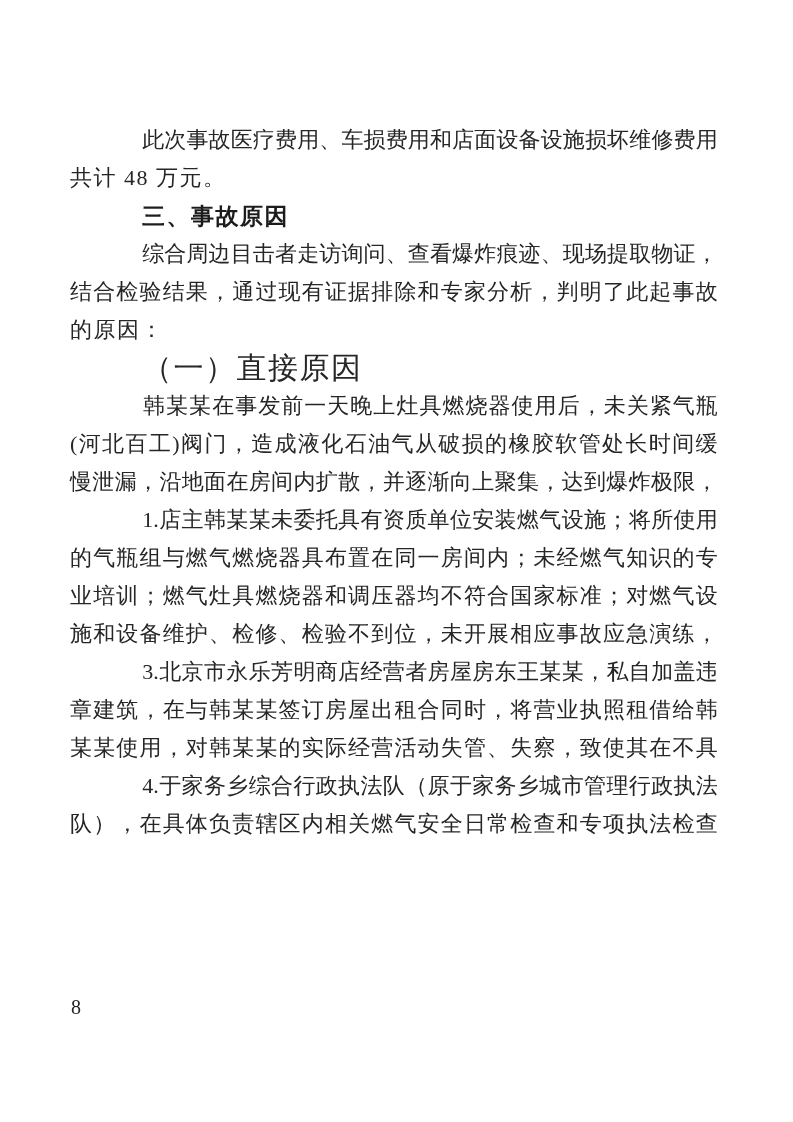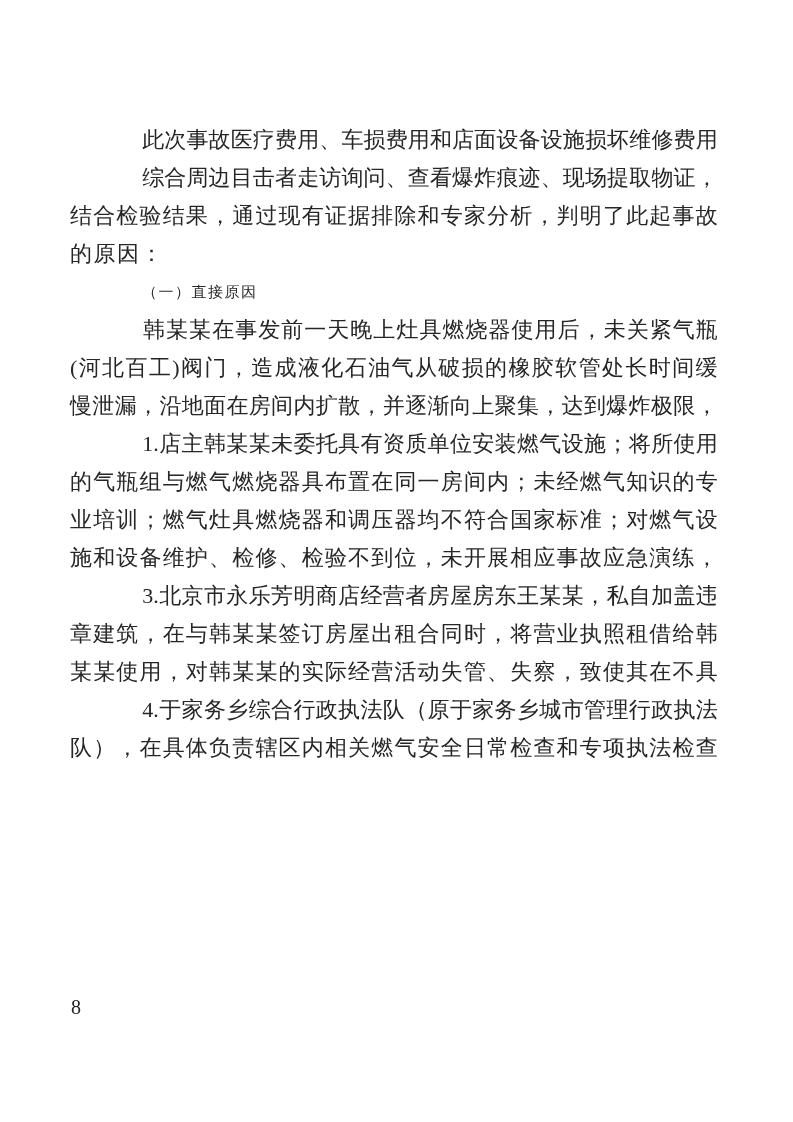--- a/index.html
+++ b/index.html
@@ -40,21 +40,21 @@
   .line.fill span { flex:0 0 auto; }
   .line.fill .ind { width:72px; }
   .line.heading {
     font-family:"Liberation Sans","DejaVu Sans",sans-serif;
     font-weight:700;
     font-size:23px;
     color:#1c1c1c;
   }
   .line.subheading {
     font-weight:500;
-    font-size:15px;
+    font-size:30px;
   }
   .pagenum {
     position:absolute;
     left:71px; top:993px;
     font-size:20px;
     line-height:28px;
     color:var(--ink);
   }
 </style>
 </head>
@@ -84,20 +84,22 @@
         <span>备</span>
         <span>设</span>
         <span>施</span>
         <span>损</span>
         <span>坏</span>
         <span>维</span>
         <span>修</span>
         <span>费</span>
         <span>用</span>
       </div>
+      <div class="line body">共计 48 万元。</div>
+      <div class="line heading indent">三、事故原因</div>
       <div class="line body fill indent">
         <span class="ind"></span>
         <span>综</span>
         <span>合</span>
         <span>周</span>
         <span>边</span>
         <span>目</span>
         <span>击</span>
         <span>者</span>
         <span>走</span>

